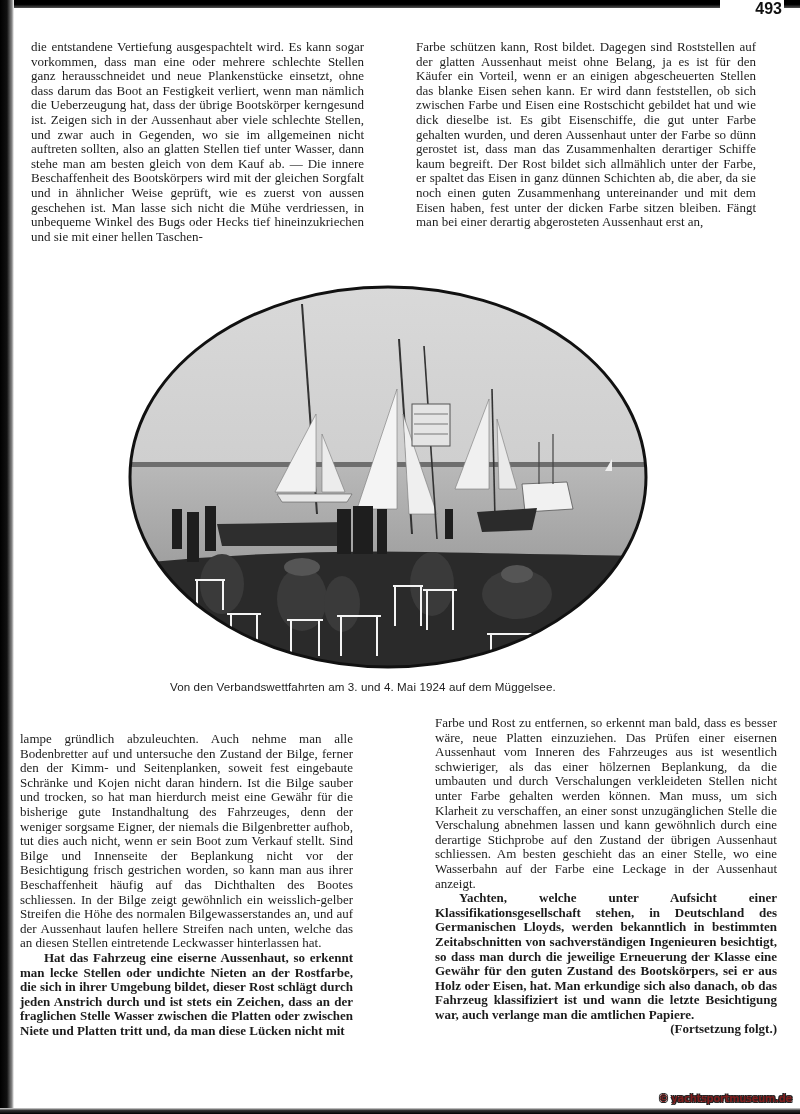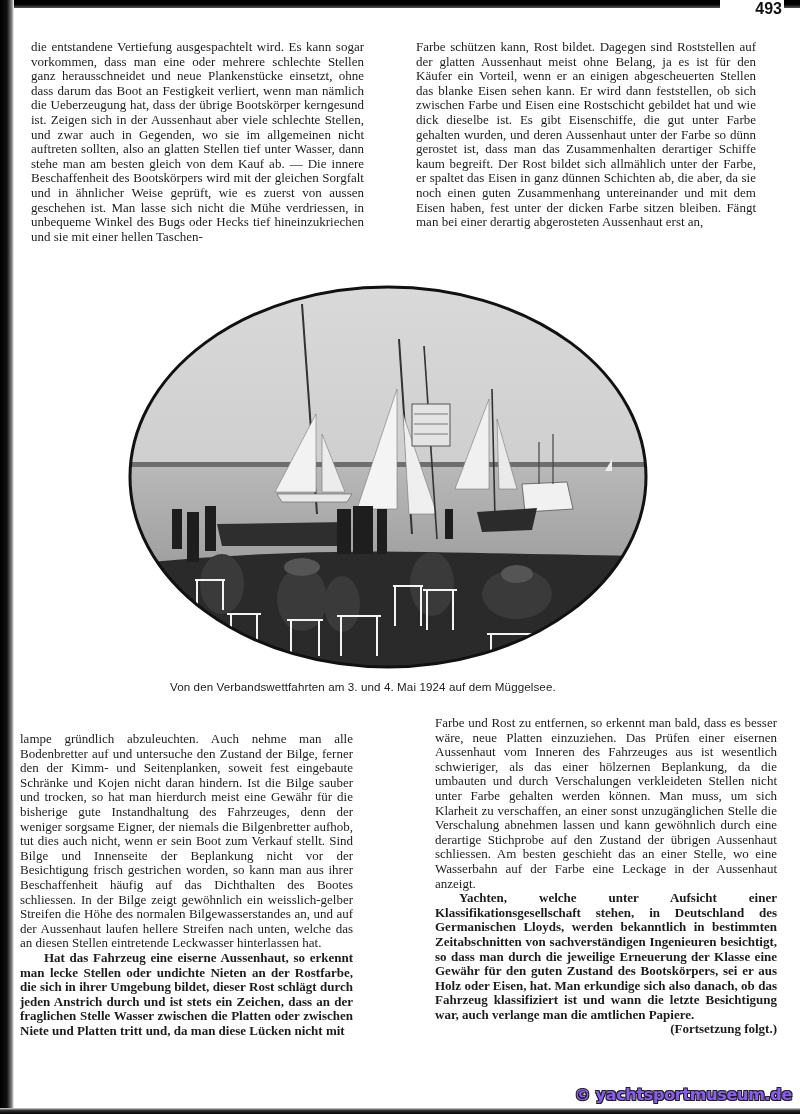--- a/index.html
+++ b/index.html
@@ -42,21 +42,21 @@
     }
     .photo-wrap svg { display: block; }
     .caption {
       position: absolute; left: 170px; top: 680px; width: 460px; text-align: left;
       font-family: "Liberation Sans", "DejaVu Sans", sans-serif;
       font-size: 11.6px; font-weight: normal; color: #222; letter-spacing: 0.1px;
     }
     .watermark {
       position: absolute; right: 8px; bottom: 10px;
       font-family: "DejaVu Sans", "Liberation Sans", sans-serif;
-      font-size: 16px; font-weight: bold; color: #8b5cf6;
+      font-size: 10px; font-weight: bold; color: #7f1d1d;
       text-shadow: -1px -1px 0 #222, 1px -1px 0 #222, -1px 1px 0 #222, 1px 1px 0 #222;
       letter-spacing: -0.3px;
     }
     .fortsetzung { float: right; }
   </style>
 </head>
 <body>
 
 <div class="top-border"></div>
 <div class="left-border"></div>

